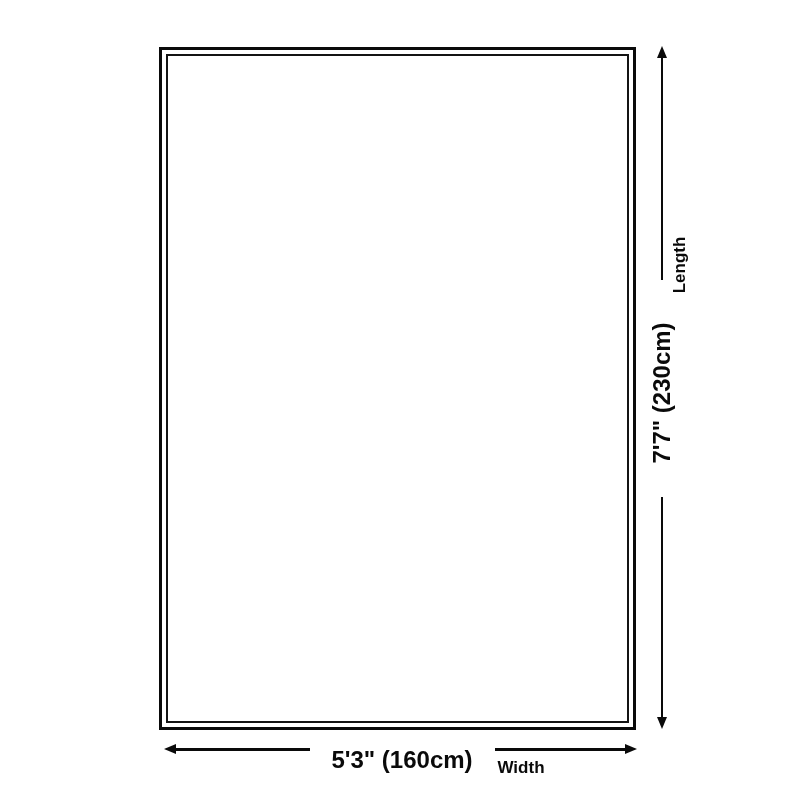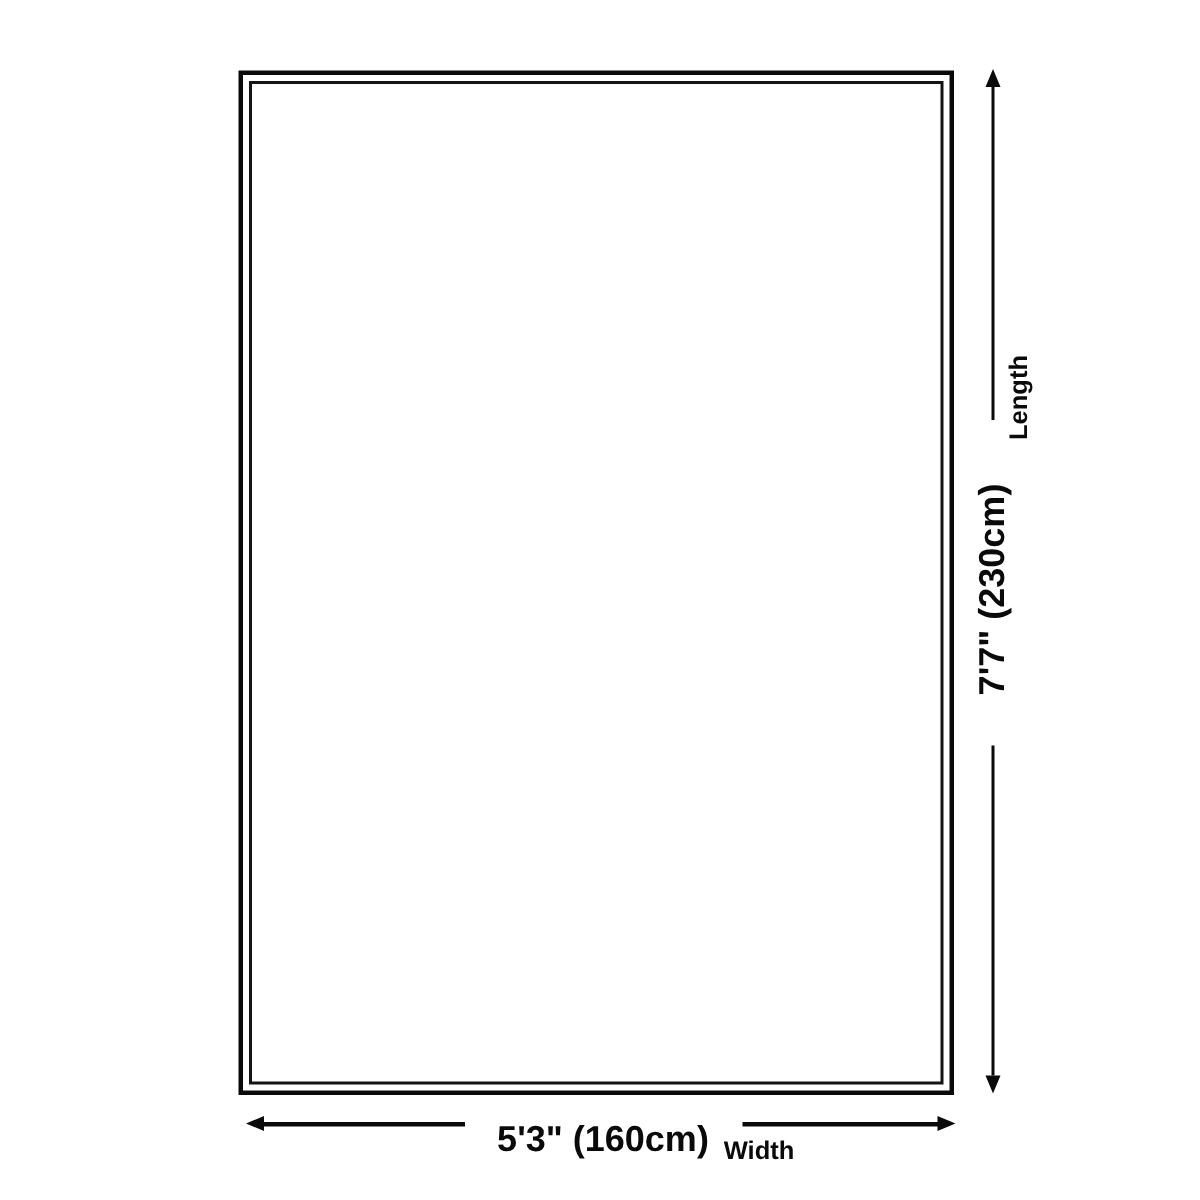--- a/index.html
+++ b/index.html
@@ -97,21 +97,21 @@
   .len-arrow-up    { left: 657px; top: 46px; }
   .len-line-top    { left: 660.5px; top: 56px; height: 224px; }
   .len-caption     { left: 679px; top: 265px; }
   .len-value       { left: 662px; top: 393px; }
   .len-line-bottom { left: 660.5px; top: 497px; height: 220px; }
   .len-arrow-down  { left: 657px; top: 717px; }
   
   .wid-arrow-left  { left: 164px; top: 744px; }
   .wid-line-left   { left: 175px; top: 748px; width: 135px; }
   .wid-value       { left: 402px; top: 760px; }
-  .wid-caption     { left: 506px; top: 767px; }
+  .wid-caption     { left: 521px; top: 767px; }
   .wid-line-right  { left: 495px; top: 748px; width: 131px; }
   .wid-arrow-right { left: 625px; top: 744px; }
 </style>
 </head>
 <body>
 
 <div class="diagram">
 
   <div class="rug">
     <div class="rug-inner"></div>

